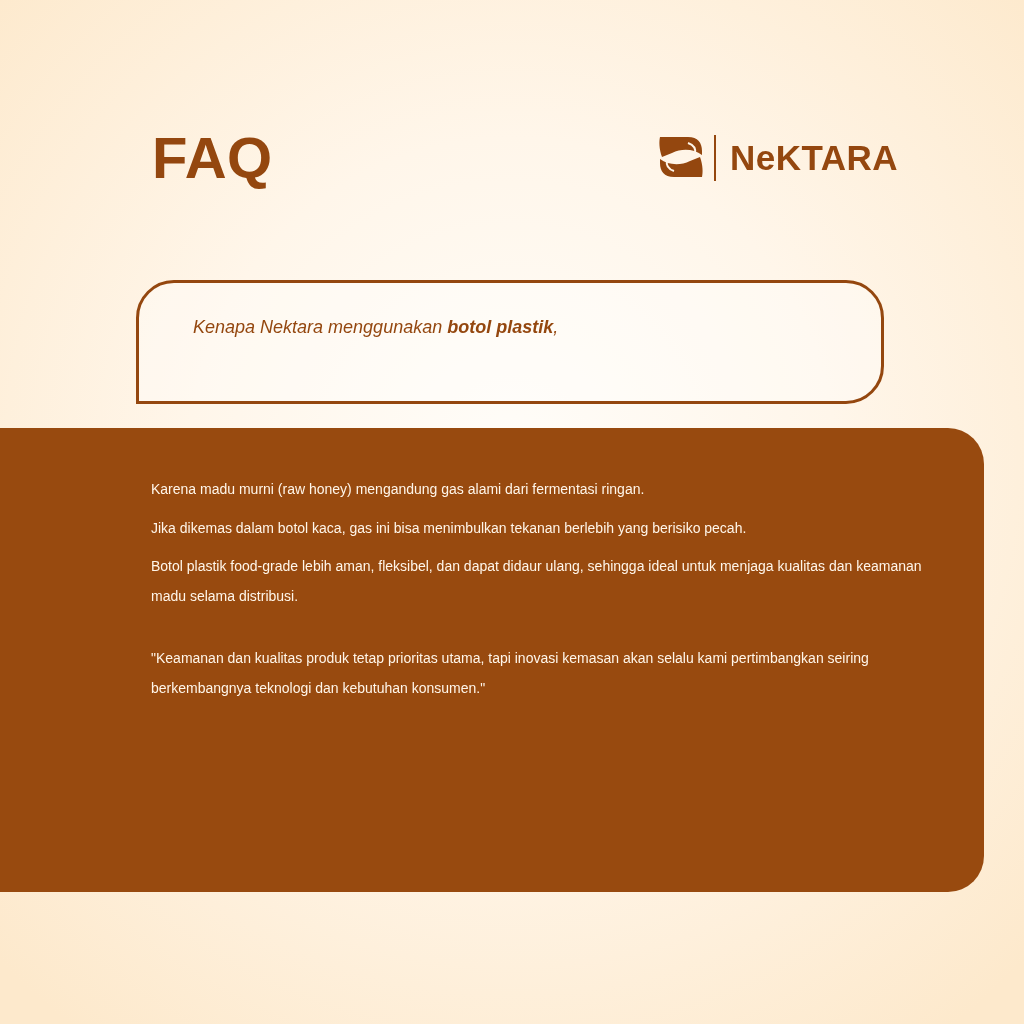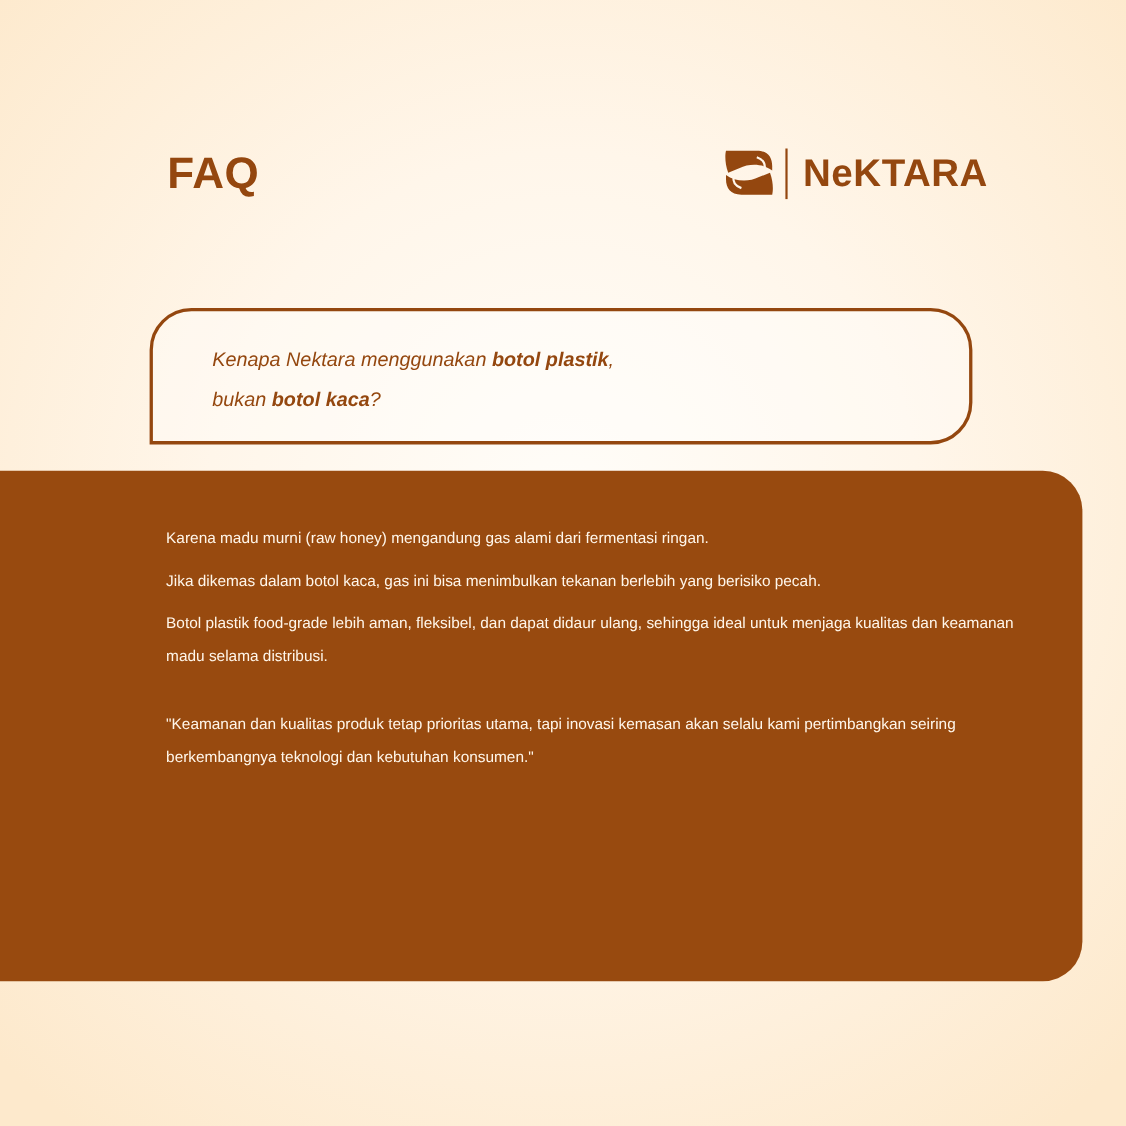--- a/index.html
+++ b/index.html
@@ -3,21 +3,21 @@
   <meta charset="utf-8">
   <style>
     html, body { margin: 0; padding: 0; }
     body {
       width: 1024px; height: 1024px; overflow: hidden; position: relative;
       background: radial-gradient(ellipse 70% 70% at 50% 45%, #fffdf9 0%, #fff6ea 45%, #fde9cc 100%);
       font-family: "Liberation Sans", "DejaVu Sans", sans-serif;
     }
     .faq-title {
       position: absolute; left: 152px; top: 128px;
-      font-size: 40px; font-weight: bold; color: #94470f; letter-spacing: 0.5px;
+      font-size: 58px; font-weight: bold; color: #94470f; letter-spacing: 0.5px;
       line-height: 60px;
     }
     .brand {
       position: absolute; left: 658px; top: 135px; height: 46px;
       display: flex; 
     }
     .brand-mark { width: 46px; height: 44px; display: block; }
     .brand-divider { width: 2px; height: 46px; background: #94470f; margin: 0 14px 0 10px; }
     .brand-name {
       font-size: 35px; font-weight: bold; color: #94470f; letter-spacing: 0.5px; line-height: 46px;
@@ -59,21 +59,20 @@
     <path d="M30 8 C36 10 38 14 37 19" stroke="#fff6ea" stroke-width="2" fill="none"></path>
     <path d="M16 36 C10 34 8 30 9 25" stroke="#fff6ea" stroke-width="2" fill="none"></path>
   </svg>
   <div class="brand-divider"></div>
   <div class="brand-name">NeKTARA</div>
 </div>
 
 <div class="question-box">
   <div class="question-text">
     <span><span>Kenapa Nektara menggunakan </span><b>botol plastik</b><span>,</span></span><br>
-    <span><span>bukan </span><b>botol kaca</b><span>?</span></span>
   </div>
 </div>
 
 <div class="answer-panel">
   <div class="answer-body">
     <p>Karena madu murni (raw honey) mengandung gas alami dari fermentasi ringan.</p>
     <p>Jika dikemas dalam botol kaca, gas ini bisa menimbulkan tekanan berlebih yang berisiko pecah.</p>
     <p>Botol plastik food-grade lebih aman, fleksibel, dan dapat didaur ulang, sehingga ideal untuk menjaga kualitas dan keamanan madu selama distribusi.</p>
     <p class="quote">"Keamanan dan kualitas produk tetap prioritas utama, tapi inovasi kemasan akan selalu kami pertimbangkan seiring berkembangnya teknologi dan kebutuhan konsumen."</p>
   </div>

